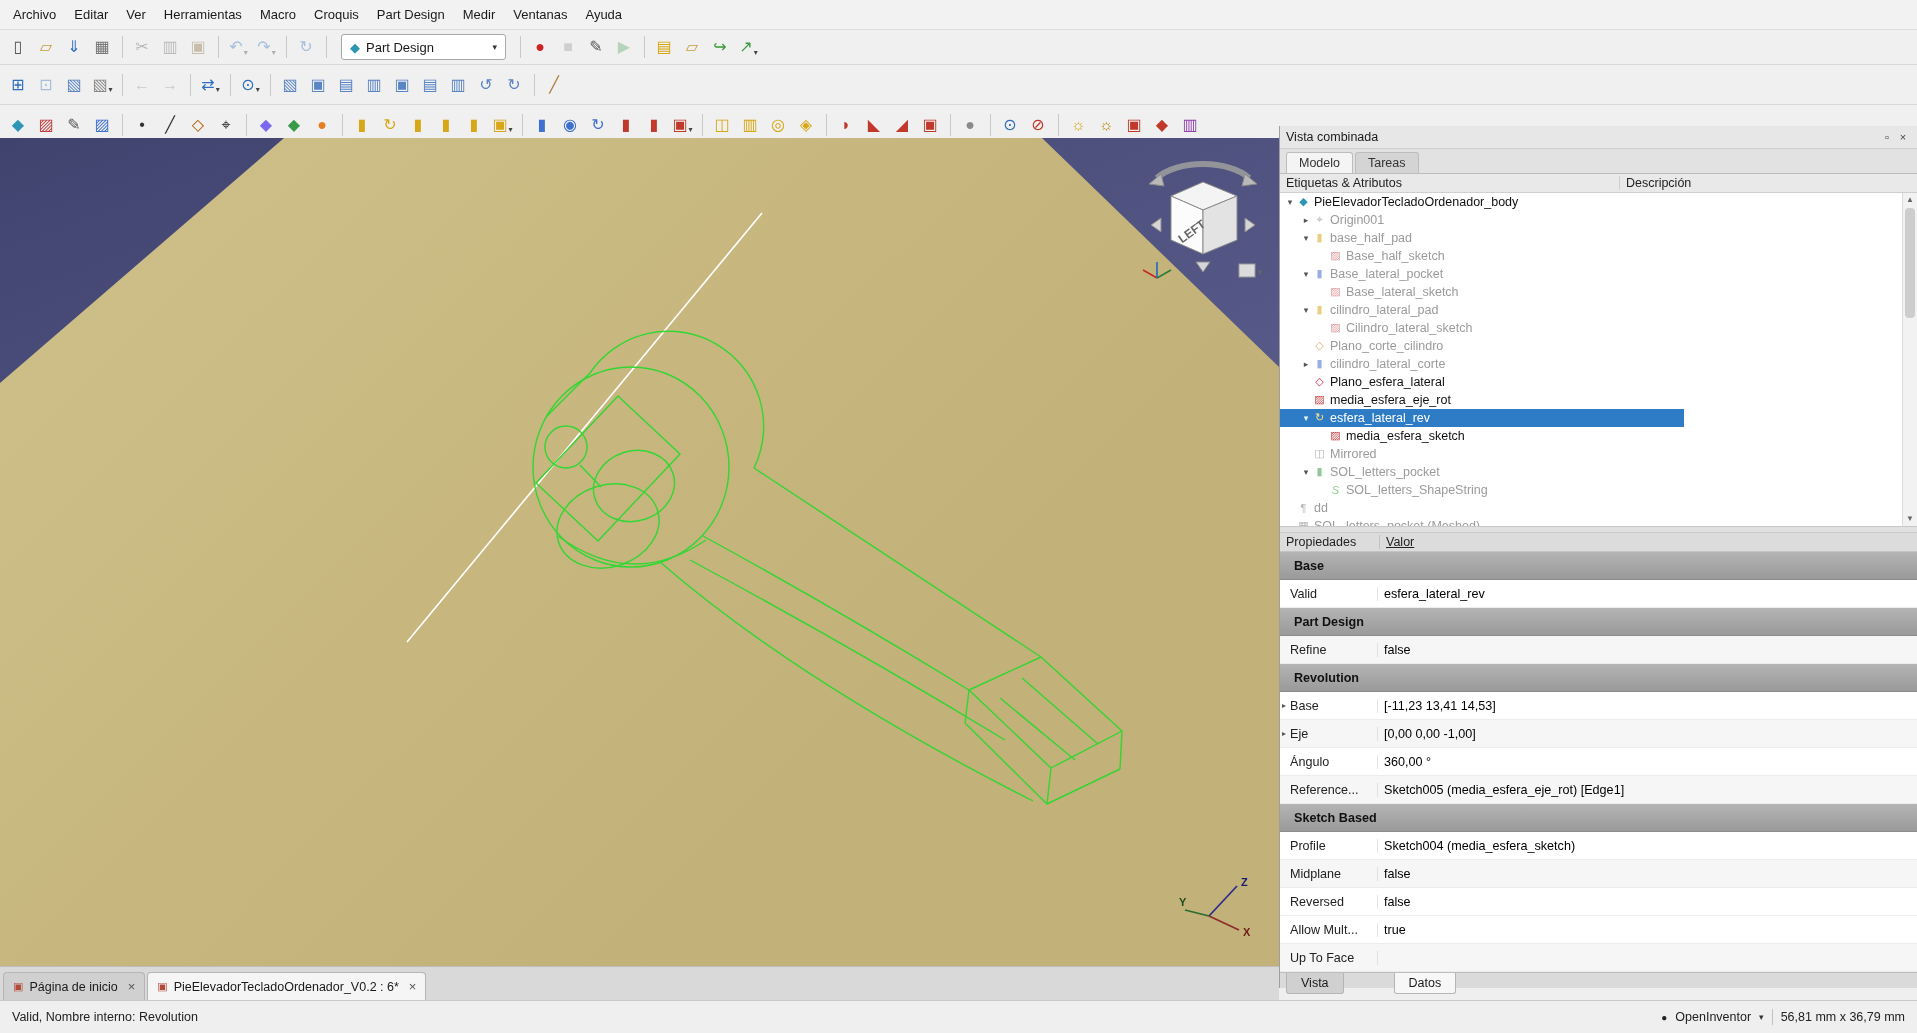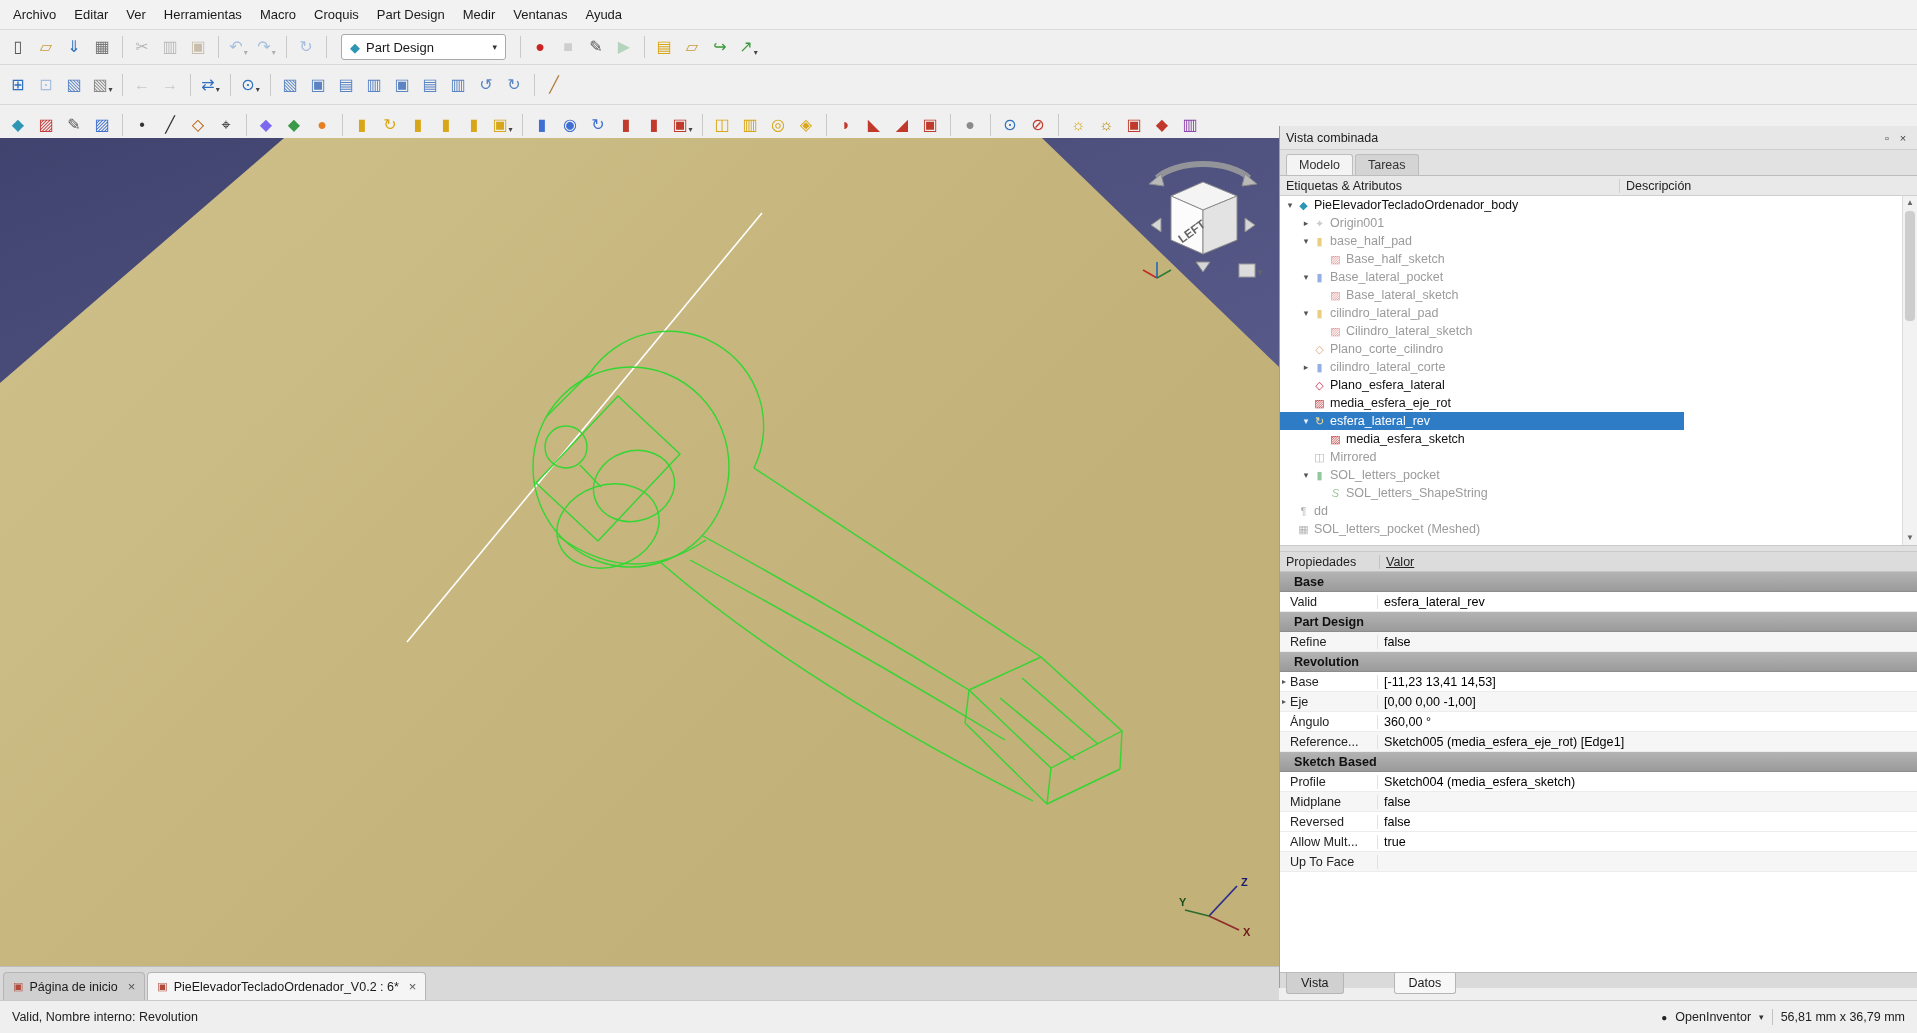--- a/index.html
+++ b/index.html
@@ -56,21 +56,21 @@
   .trow.sel .ar { color:#eaf2fb; }
   .vsb { position:absolute; right:0; top:0; bottom:0; width:15px; background:#f2f2f2; border-left:1px solid #dcdcdc; }
   .vsb .sbtn { height:14px; font-size:8px; color:#666; text-align:center; line-height:14px; }
   .vsb .sdown { position:absolute; bottom:0; left:0; right:0; }
   .vsb .thumb { position:absolute; top:15px; left:2px; right:2px; height:110px; background:#cdcdcd; border-radius:4px; }
   .splitter { height:6px; background:#e0e0e0; border-bottom:1px solid #c9c9c9; }
   .phead { display:flex; height:20px; background:#dcdcdc; border-bottom:1px solid #c3c3c3; font-size:12.5px; align-items:center; color:#222; }
   .phc1 { width:100px; padding-left:6px; border-right:1px solid #c3c3c3; }
   .phc2 { flex:1; padding-left:6px;text-decoration:underline; }
   .props { background:#fff; }
-  .prow { display:flex; height:20px; align-items:center; font-size:12.6px; border-bottom:1px solid #ececec; background:#fff; }
+  .prow { display:flex; height:28px; align-items:center; font-size:12.6px; border-bottom:1px solid #ececec; background:#fff; }
   .prow.alt { background:#f6f6f6; }
   .prow .parrow { width:10px; font-size:8px; color:#555; padding-left:2px; flex:none; }
   .prow .pname { width:88px; color:#222; overflow:hidden; white-space:nowrap; border-right:1px solid #e2e2e2; flex:none; }
   .prow .pval { flex:1; padding-left:6px; color:#000; white-space:nowrap; overflow:hidden; }
   .prow.grp { background:linear-gradient(#b4b4b4,#9a9a9a); border-bottom:1px solid #8c8c8c; }
   .prow.grp .pname { font-weight:bold; color:#111; border-right:none; width:auto; padding-left:4px; }
   .pfill { flex:1; background:#ffffff; }
   .btabs { height:16px; background:#dadada; border-top:1px solid #bdbdbd; display:flex; align-items:flex-start; padding:0 6px; gap:2px; }
   .btab { padding:3px 14px; font-size:12.5px; border:1px solid #b5b5b5; border-top:none; border-radius:0 0 3px 3px; background:#d0d0d0; }
   .btab.active { background:#f7f7f7;margin-left:48px; }

